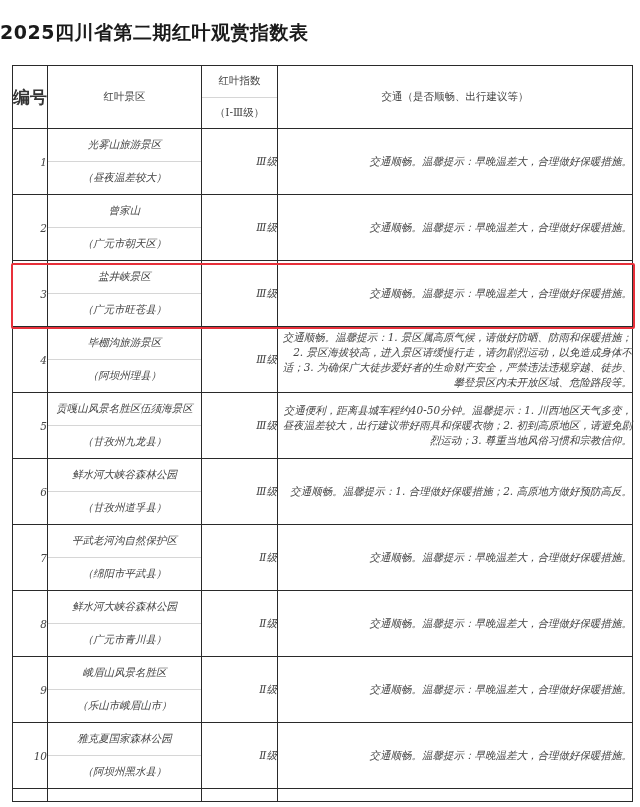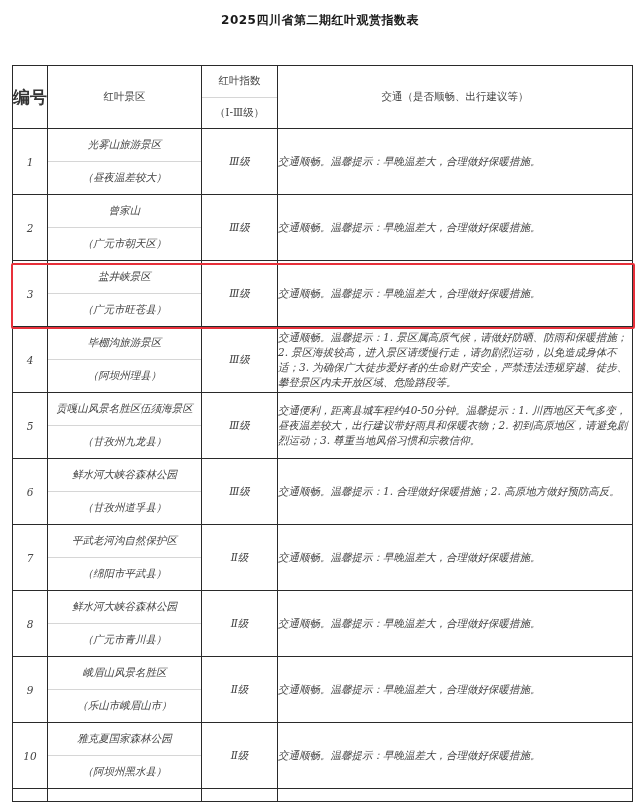--- a/index.html
+++ b/index.html
@@ -1,24 +1,24 @@
 <!DOCTYPE html>
 <html><head>
 <meta charset="utf-8">
 <style>
   html, body { margin: 0; padding: 0; background: #ffffff; }
   body { width: 640px; height: 807px; overflow: hidden; position: relative;
          font-family: "DejaVu Serif", "Liberation Serif", serif; color: #333; }
-  .title { position: absolute; top: 12px; left: 0; width: 640px; text-align: center;
+  .title { position: absolute; top: 20px; left: 0; width: 640px; 
            font-family: "DejaVu Sans", "Liberation Sans", sans-serif; font-weight: bold;
-           font-size: 12px; color: #1a1a1a; letter-spacing: 0.5px; }
+           font-size: 19px; color: #1a1a1a; letter-spacing: 0.5px; }
   table.idx { position: absolute; left: 12px; top: 65px; width: 620px;
               border-collapse: collapse; table-layout: fixed; }
   table.idx td, table.idx th { border: 1.5px solid #2a2a2a; padding: 0; font-weight: normal;
-              font-size: 10.5px; color: #444; vertical-align: middle; }
+              font-size: 10.5px; color: #444; vertical-align: middle; text-align: right; }
   col.c-no { width: 35px; } col.c-name { width: 154px; } col.c-lvl { width: 76px; } col.c-tr { width: 355px; }
   .hdr th { height: 62px; }
   .hdr .no, .hdr .name, .hdr .tr { text-align: center; }
   .hdr .no { font-weight: bold; color: #333; font-size: 17px; }
   .stack { display: flex; flex-direction: column; height: 100%; }
   .stack > div { flex: 1; display: flex; align-items: center; justify-content: center; }
   .stack > div:first-child { border-bottom: 1px solid #d6d6d6; }
   .lvlhdr { height: 62px; }
   tr.row td { height: 65px; font-style: italic; }
   td.no { text-align: center; color: #555; }

